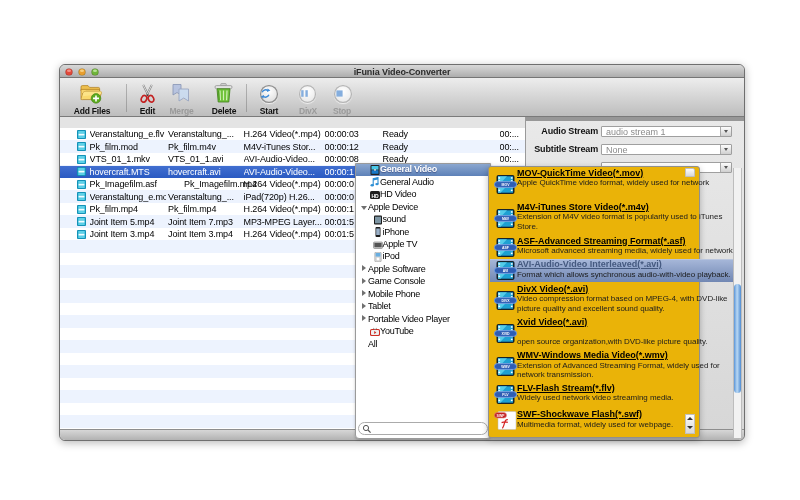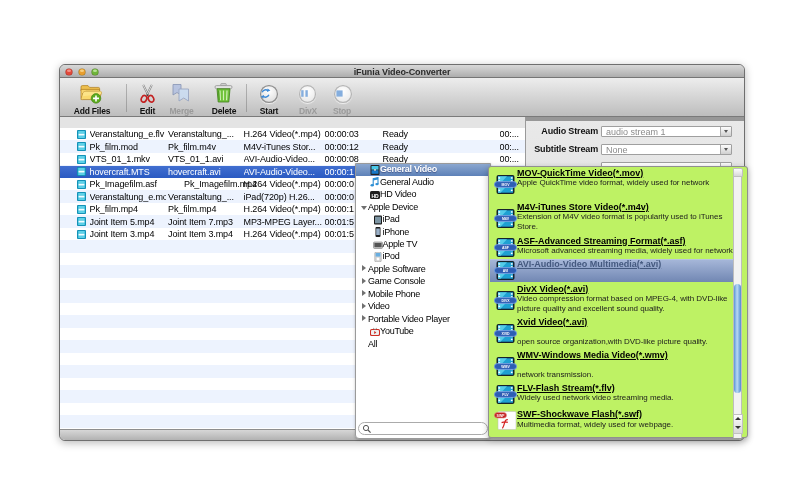--- a/index.html
+++ b/index.html
@@ -23,21 +23,21 @@
 .plabel{font-size:9px;letter-spacing:-0.15px;font-weight:bold;color:#111;text-align:right;white-space:nowrap}
 .combo{left:75px;width:131px;height:11.5px;background:#fff;border:1px solid #9f9f9f;border-radius:1px;font-size:9px;color:#8b8b8b}
 .ct{position:absolute;left:4px;top:0.5px;line-height:10px;white-space:nowrap}
 .cb{position:absolute;right:0;top:0;width:11px;height:100%;background:linear-gradient(#fdfdfd,#cfcfcf);border-left:1px solid #aaa}
 .cb:after{content:"";position:absolute;left:2.8px;top:3.2px;border-left:2.6px solid transparent;border-right:2.6px solid transparent;border-top:3.6px solid #555}
 #sbar{left:0;top:363.5px;width:684px;height:11.5px;background:linear-gradient(#d7d7d7,#b2b2b2);border-top:1px solid #8e8e8e;border-radius:0 0 5px 5px}
 #tree{left:355px;top:163px;width:135.5px;height:276px;background:#fff;border:1px solid #9a9a9a;border-radius:0 0 4px 4px;box-shadow:0 1px 3px rgba(0,0,0,.22)}
 .ti{font-size:9px;letter-spacing:-0.25px;color:#000;white-space:nowrap}
 .tsel{left:0;width:133.5px;height:11.5px;background:linear-gradient(#8ba7cf,#5d81b8)}
 #search{left:2px;top:257.5px;width:130px;height:13.5px;border:1px solid #ababab;border-radius:7px;background:#fff}
-#fmt{left:488px;top:166px;width:260px;height:271.5px;background:#bef264;border:1px solid #909090;border-radius:3px;box-shadow:0 2px 6px rgba(0,0,0,.25)}
+#fmt{left:488px;top:166px;width:212px;height:271.5px;background:#eab308;border:1px solid #909090;border-radius:3px;box-shadow:0 2px 6px rgba(0,0,0,.25)}
 .ft{left:28px;font-size:9px;font-weight:bold;color:#000;text-decoration:underline;white-space:nowrap}
 .fd{left:28px;font-size:8px;color:#1c1c1c;white-space:nowrap}
 .fhl{left:0.5px;width:243px;background:linear-gradient(#a5b6d8,#7187b3);border-top:1px solid #b9c5de}
 .hlt{color:#44597f}
 #ftrack{left:243.5px;top:0.5px;width:9px;height:270px;background:#f2f2f2;border-left:1px solid #bdbdbd;border-right:1px solid #bdbdbd}
 #fthumb{left:244.5px;width:7px;border-radius:4px;background:linear-gradient(90deg,#5a95d8,#b9d8f4 45%,#4f8cd2)}
 
 .circ{top:7px;width:17.5px;height:17.5px;border-radius:50%;background:radial-gradient(circle at 50% 35%,#ffffff,#dcdcdc 80%);box-shadow:inset 0 0 0 1.2px #8f8f8f,0 1px 1px rgba(255,255,255,.7)}
 .cdis{box-shadow:inset 0 0 0 1.2px #b5b5b5,0 1px 1px rgba(255,255,255,.7);background:radial-gradient(circle at 50% 35%,#ffffff,#e8e8e8 80%)}
 .tsl{color:#fff;font-weight:bold;text-shadow:0 1px 1px rgba(0,0,60,.4)}
@@ -323,41 +323,41 @@
 <div class="a ti" style="left:24px;top:12.8px">General Audio</div>
 <svg class="a" style="left:13.5px;top:25.7px" width="10" height="10">
       <use href="#hd"></use>
     </svg>
 <div class="a ti" style="left:24px;top:25.2px">HD Video</div>
 <div class="a" style="left:4.5px;top:41.6px;border-left:3.2px solid transparent;border-right:3.2px solid transparent;border-top:4.5px solid #707070"></div>
 <div class="a ti" style="left:12px;top:37.6px">Apple Device</div>
 <svg class="a" style="left:16.5px;top:50.6px" width="10" height="10">
       <use href="#ipad"></use>
     </svg>
-<div class="a ti" style="left:26.5px;top:50.1px">iPad</div>
+<div class="a ti" style="left:26.5px;top:50.1px">sound</div>
 <svg class="a" style="left:16.5px;top:63.0px" width="10" height="10">
       <use href="#iphone"></use>
     </svg>
 <div class="a ti" style="left:26.5px;top:62.5px">iPhone</div>
 <svg class="a" style="left:16.5px;top:75.5px" width="10" height="10">
       <use href="#atv"></use>
     </svg>
 <div class="a ti" style="left:26.5px;top:75.0px">Apple TV</div>
 <svg class="a" style="left:16.5px;top:87.9px" width="10" height="10">
       <use href="#ipod"></use>
     </svg>
 <div class="a ti" style="left:26.5px;top:87.4px">iPod</div>
 <div class="a" style="left:5.5px;top:101.2px;border-top:3.2px solid transparent;border-bottom:3.2px solid transparent;border-left:4.5px solid #707070"></div>
 <div class="a ti" style="left:12px;top:99.9px">Apple Software</div>
 <div class="a" style="left:5.5px;top:113.6px;border-top:3.2px solid transparent;border-bottom:3.2px solid transparent;border-left:4.5px solid #707070"></div>
 <div class="a ti" style="left:12px;top:112.3px">Game Console</div>
 <div class="a" style="left:5.5px;top:126.1px;border-top:3.2px solid transparent;border-bottom:3.2px solid transparent;border-left:4.5px solid #707070"></div>
 <div class="a ti" style="left:12px;top:124.8px">Mobile Phone</div>
 <div class="a" style="left:5.5px;top:138.6px;border-top:3.2px solid transparent;border-bottom:3.2px solid transparent;border-left:4.5px solid #707070"></div>
-<div class="a ti" style="left:12px;top:137.2px">Video</div>
+<div class="a ti" style="left:12px;top:137.2px">Tablet</div>
 <div class="a" style="left:5.5px;top:151.0px;border-top:3.2px solid transparent;border-bottom:3.2px solid transparent;border-left:4.5px solid #707070"></div>
 <div class="a ti" style="left:12px;top:149.7px">Portable Video Player</div>
 <svg class="a" style="left:13.5px;top:162.7px" width="10" height="10">
       <use href="#yt"></use>
     </svg>
 <div class="a ti" style="left:24px;top:162.2px">YouTube</div>
 <div class="a ti" style="left:12px;top:174.6px">All</div>
 <div id="search" class="a">
       <svg class="a" style="left:3px;top:1.5px" width="10" height="10">
         <use href="#mag"></use>
@@ -381,21 +381,22 @@
       <rect x="0.4" y="6.6" width="22.2" height="5.8" rx="2.9" fill="#2e5db4" stroke="#79a3e2" stroke-width="0.9"></rect>
       <text x="11.5" y="10.8" font-size="3.5" fill="#fff" text-anchor="middle" font-family="Liberation Sans,sans-serif" font-weight="bold">M4V</text>
     </svg>
 <div class="a ft" style="top:68.5px">ASF-Advanced Streaming Format(*.asf)</div>
 <div class="a fd" style="top:79.2px">Microsoft advanced streaming media, widely used for network.</div>
 <svg class="a" style="left:5px;top:70.8px" width="23" height="19">
       <use href="#fmtic"></use>
       <rect x="0.4" y="6.6" width="22.2" height="5.8" rx="2.9" fill="#2e5db4" stroke="#79a3e2" stroke-width="0.9"></rect>
       <text x="11.5" y="10.8" font-size="3.5" fill="#fff" text-anchor="middle" font-family="Liberation Sans,sans-serif" font-weight="bold">ASF</text>
     </svg>
-<div class="a ft hlt" style="top:92.0px">AVI-Audio-Video Multimedia(*.avi)</div>
+<div class="a ft hlt" style="top:92.0px">AVI-Audio-Video Interleaved(*.avi)</div>
+<div class="a fd" style="top:102.7px">Format which allows synchronous audio-with-video playback.</div>
 <svg class="a" style="left:5px;top:94.3px" width="23" height="19">
       <use href="#fmtic"></use>
       <rect x="0.4" y="6.6" width="22.2" height="5.8" rx="2.9" fill="#2e5db4" stroke="#79a3e2" stroke-width="0.9"></rect>
       <text x="11.5" y="10.8" font-size="3.5" fill="#fff" text-anchor="middle" font-family="Liberation Sans,sans-serif" font-weight="bold">AVI</text>
     </svg>
 <div class="a ft" style="top:116.5px">DivX Video(*.avi)</div>
 <div class="a fd" style="top:127.2px">Video compression format based on MPEG-4, with DVD-like</div>
 <div class="a fd" style="top:136.8px">picture quality and excellent sound quality.</div>
 <svg class="a" style="left:5px;top:123.7px" width="23" height="19">
       <use href="#fmtic"></use>
@@ -403,20 +404,21 @@
       <text x="11.5" y="10.8" font-size="3.5" fill="#fff" text-anchor="middle" font-family="Liberation Sans,sans-serif" font-weight="bold">DIVX</text>
     </svg>
 <div class="a ft" style="top:149.5px">Xvid Video(*.avi)</div>
 <div class="a fd" style="top:169.8px">open source organization,with DVD-like picture quality.</div>
 <svg class="a" style="left:5px;top:156.7px" width="23" height="19">
       <use href="#fmtic"></use>
       <rect x="0.4" y="6.6" width="22.2" height="5.8" rx="2.9" fill="#2e5db4" stroke="#79a3e2" stroke-width="0.9"></rect>
       <text x="11.5" y="10.8" font-size="3.5" fill="#fff" text-anchor="middle" font-family="Liberation Sans,sans-serif" font-weight="bold">XVID</text>
     </svg>
 <div class="a ft" style="top:183.0px">WMV-Windows Media Video(*.wmv)</div>
+<div class="a fd" style="top:193.7px">Extension of Advanced Streaming Format, widely used for</div>
 <div class="a fd" style="top:203.3px">network transmission.</div>
 <svg class="a" style="left:5px;top:190.2px" width="23" height="19">
       <use href="#fmtic"></use>
       <rect x="0.4" y="6.6" width="22.2" height="5.8" rx="2.9" fill="#2e5db4" stroke="#79a3e2" stroke-width="0.9"></rect>
       <text x="11.5" y="10.8" font-size="3.5" fill="#fff" text-anchor="middle" font-family="Liberation Sans,sans-serif" font-weight="bold">WMV</text>
     </svg>
 <div class="a ft" style="top:215.5px">FLV-Flash Stream(*.flv)</div>
 <div class="a fd" style="top:226.2px">Widely used network video streaming media.</div>
 <svg class="a" style="left:5px;top:217.8px" width="23" height="19">
       <use href="#fmtic"></use>

